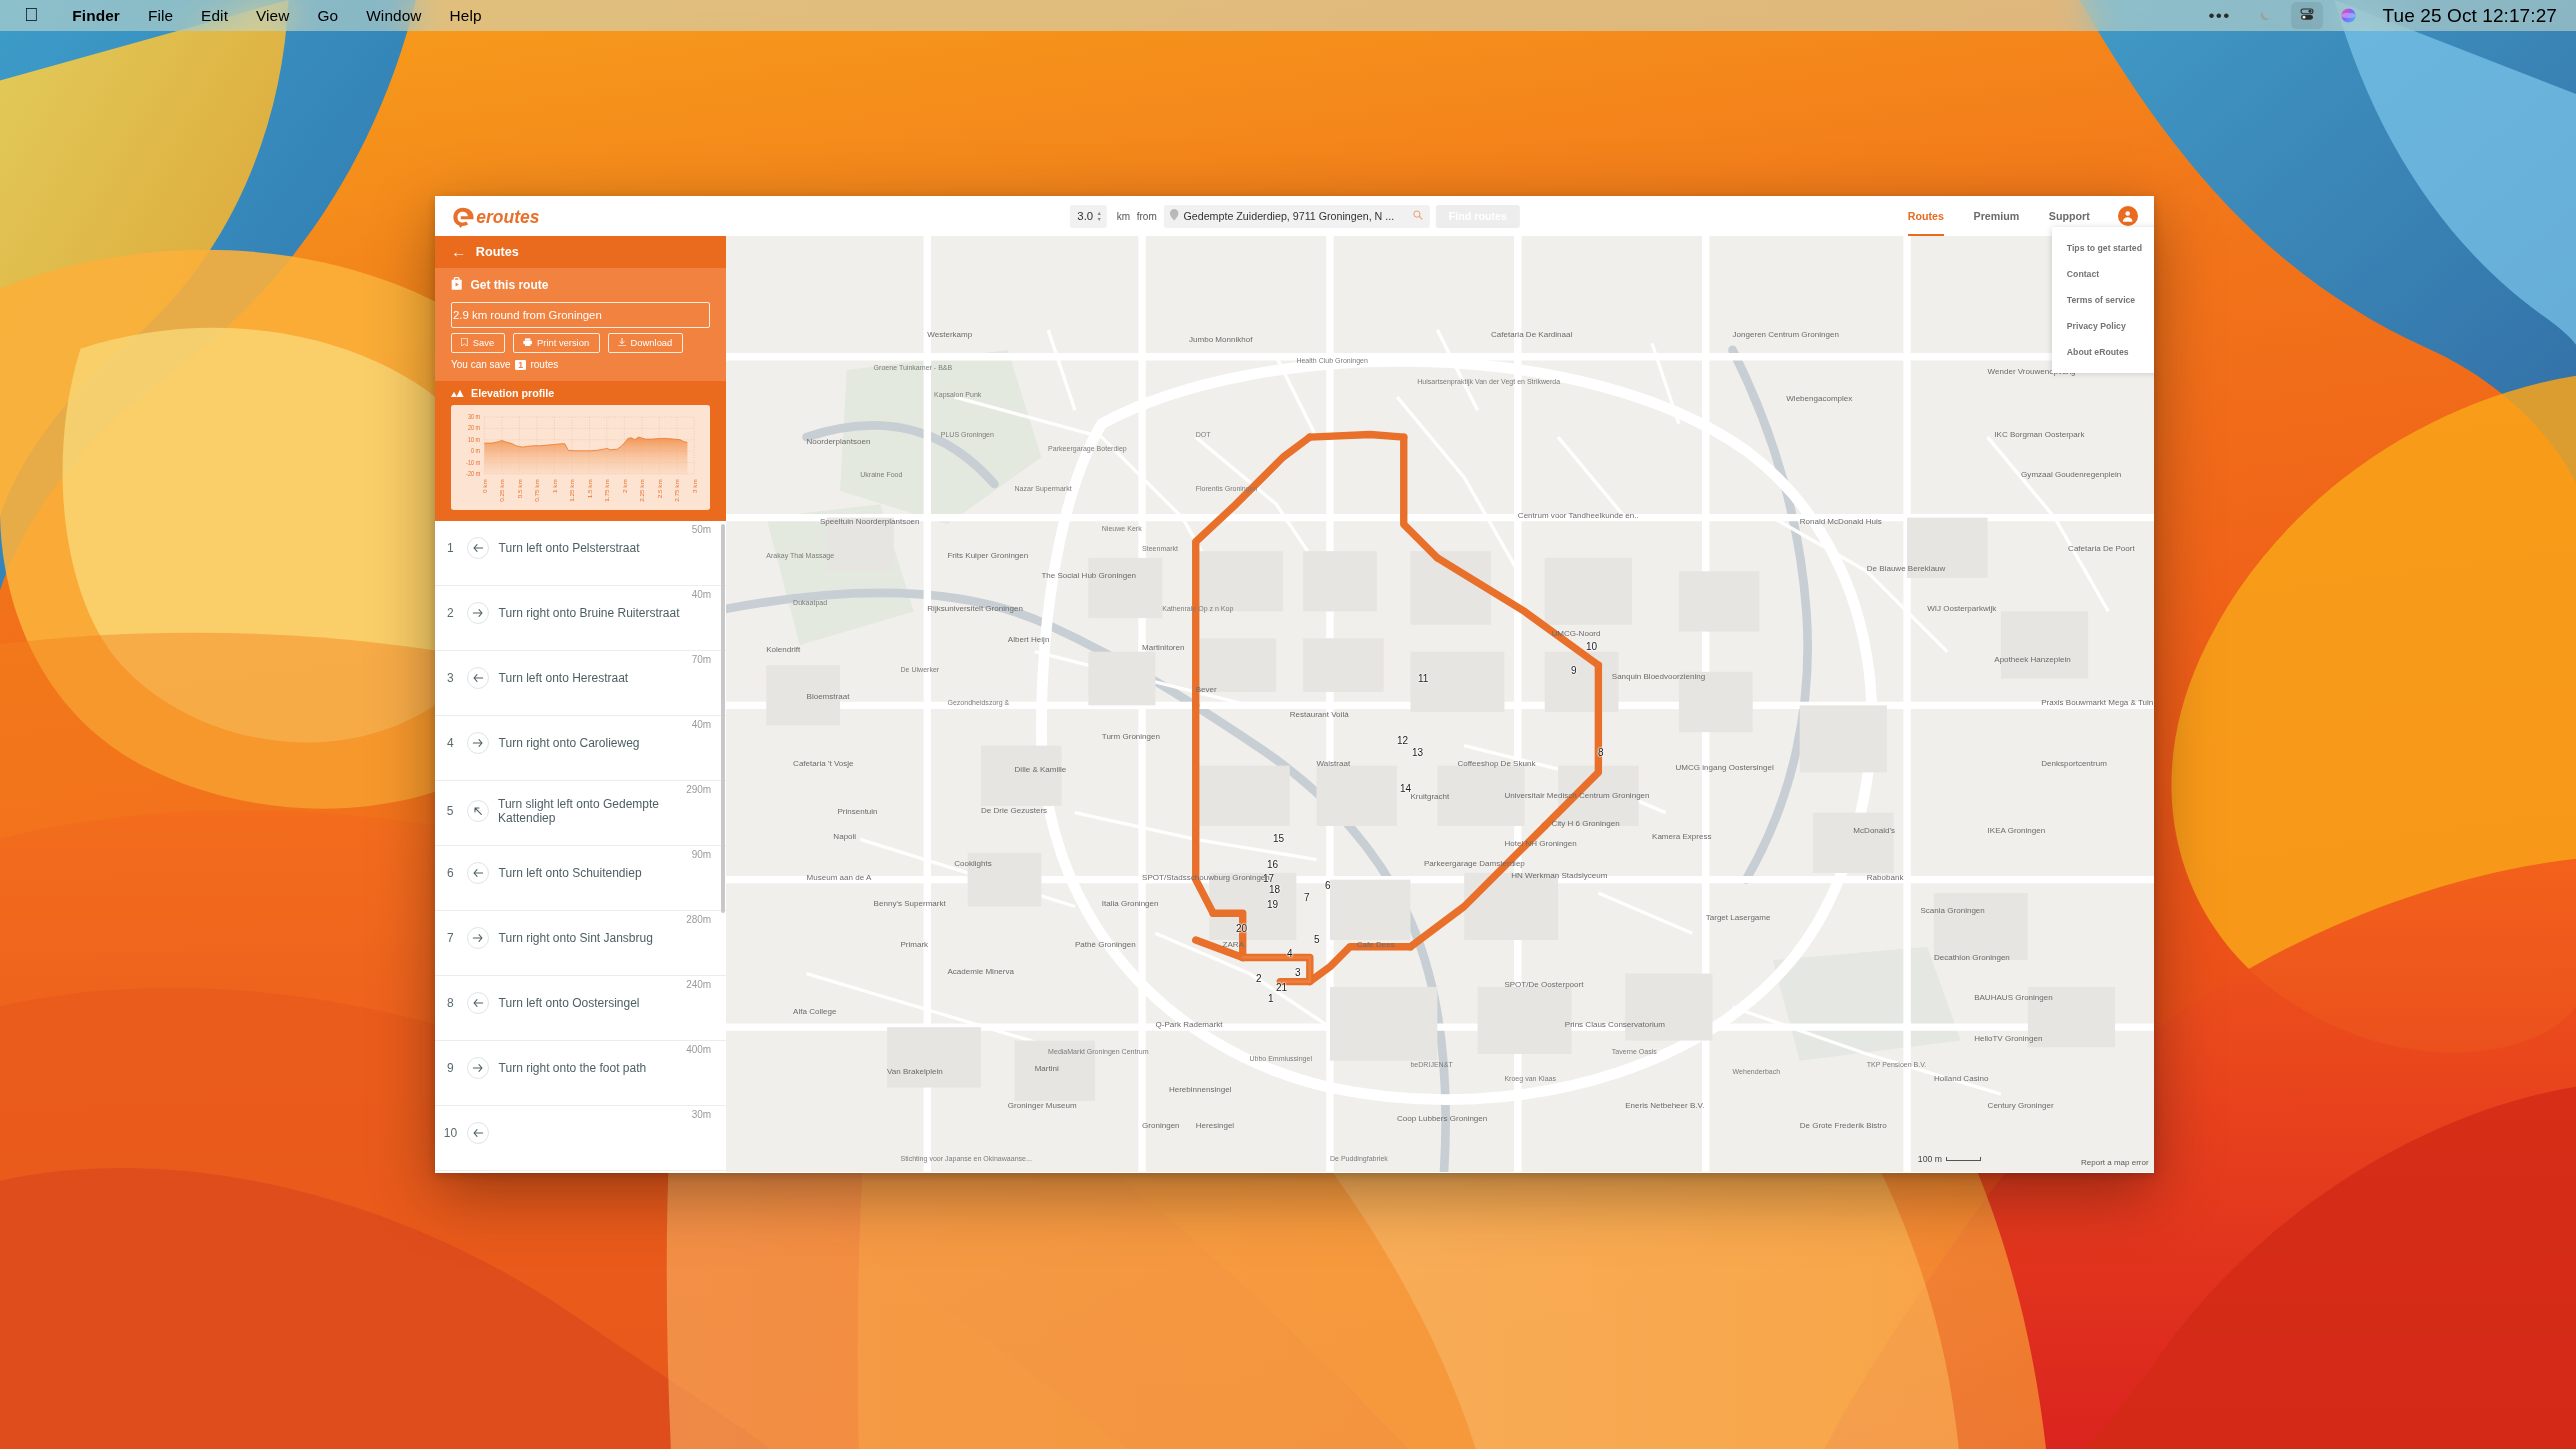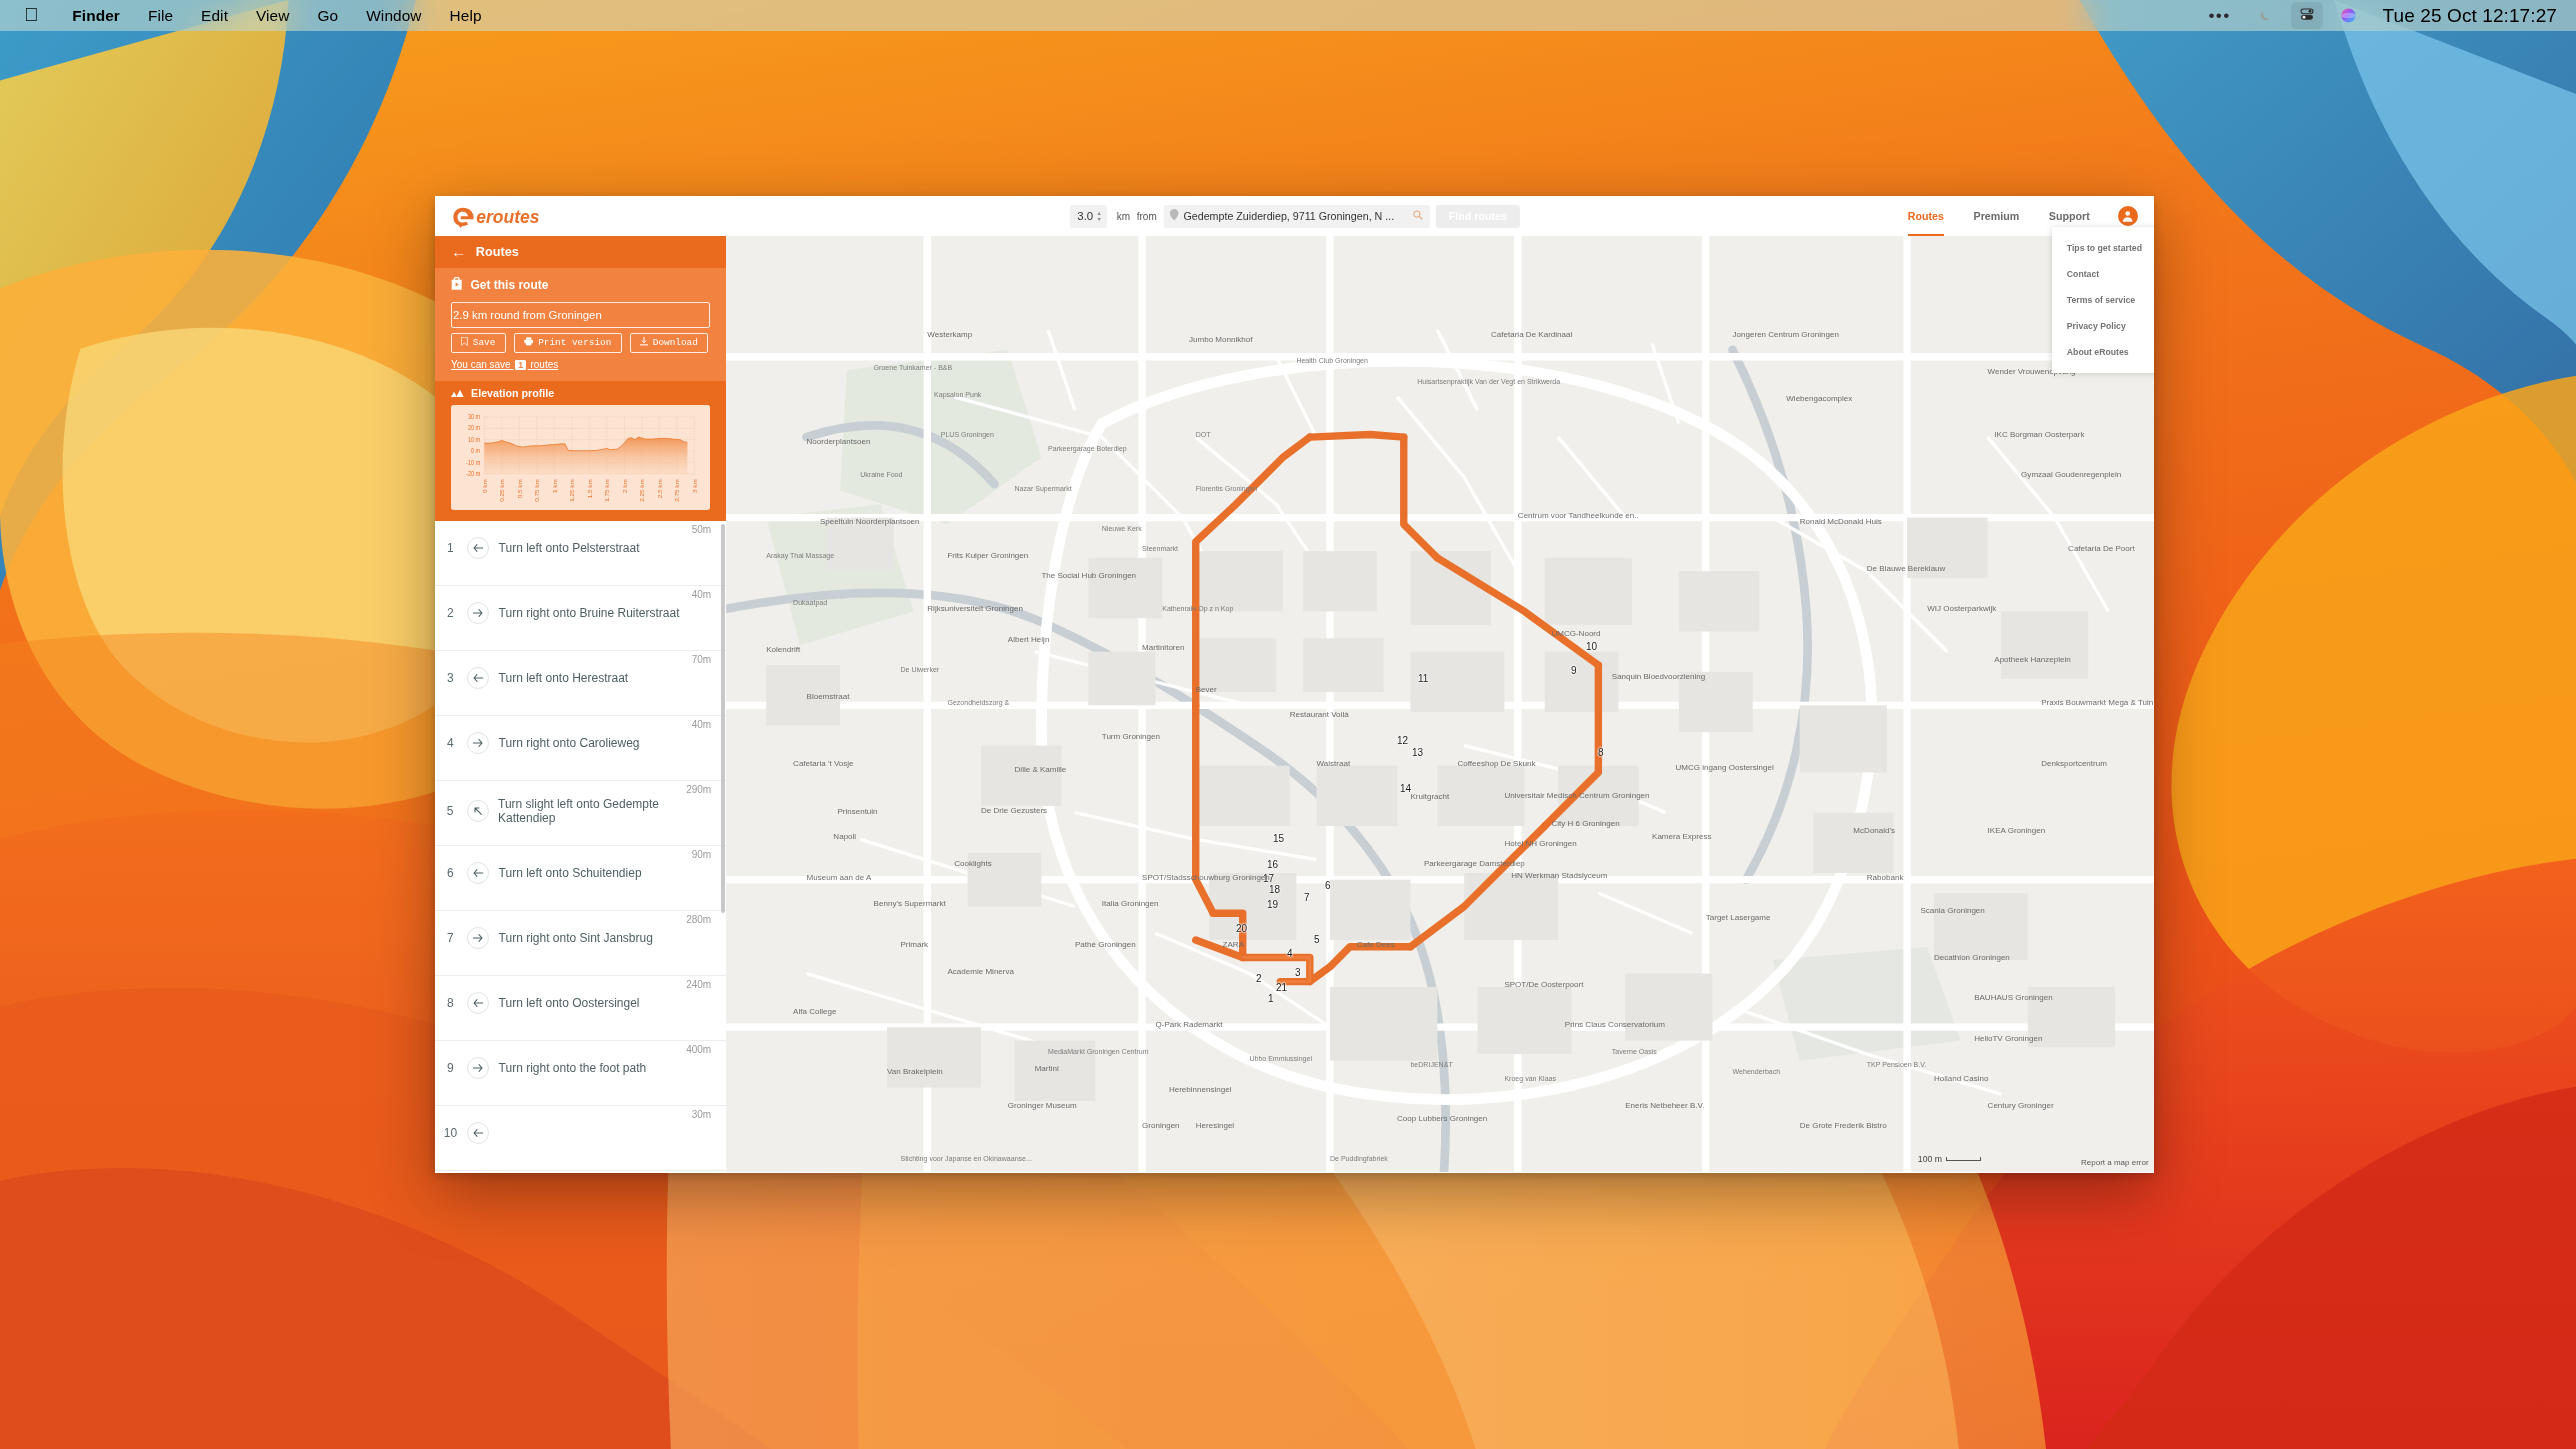--- a/index.html
+++ b/index.html
@@ -120,23 +120,23 @@
     width:100%; height:25.5px; background:transparent;
     border:0.7px solid rgba(255,255,255,0.85); border-radius:2px;
     color:#fff; font-size:11.4px; padding:0 1px;
     font-family:"Liberation Sans", sans-serif;
   }
   .btn-row { display:flex; gap:8px; margin-top:5.4px; }
   .sb-btn {
     flex:0 0 auto; border:0.7px solid rgba(255,255,255,0.85); border-radius:2px;
     background:transparent; color:#fff; font-size:9.4px; height:20px;
     display:flex; align-items:center; justify-content:center; gap:4.7px;
-    padding:0 9.4px; font-family:Liberation Mono, monospace; cursor:pointer;
-  }
-  .save-note { color:#fff; font-size:10px; margin-top:6px;text-decoration:underline; }
+    padding:0 9.4px; font-family:Liberation Sans, sans-serif; cursor:pointer;
+  }
+  .save-note { color:#fff; font-size:10px; margin-top:6px; }
   .save-note b {
     background:#fff; color:#f1823f; padding:0 3.4px; border-radius:1.3px;
     font-size:8.7px; margin:0 1.3px;
   }
 
   
   .elev-section { background:#ea6a1e; padding:6.7px 16px 10.7px; }
   .elev-head { display:flex; align-items:center; gap:7.4px; margin-bottom:6px; }
   .elev-head-txt { color:#fff; font-size:10.7px; font-weight:bold; }
   .elev-card { background:#fce3d2; border-radius:2.7px; padding:4px 5.4px 4px 2.7px; }

